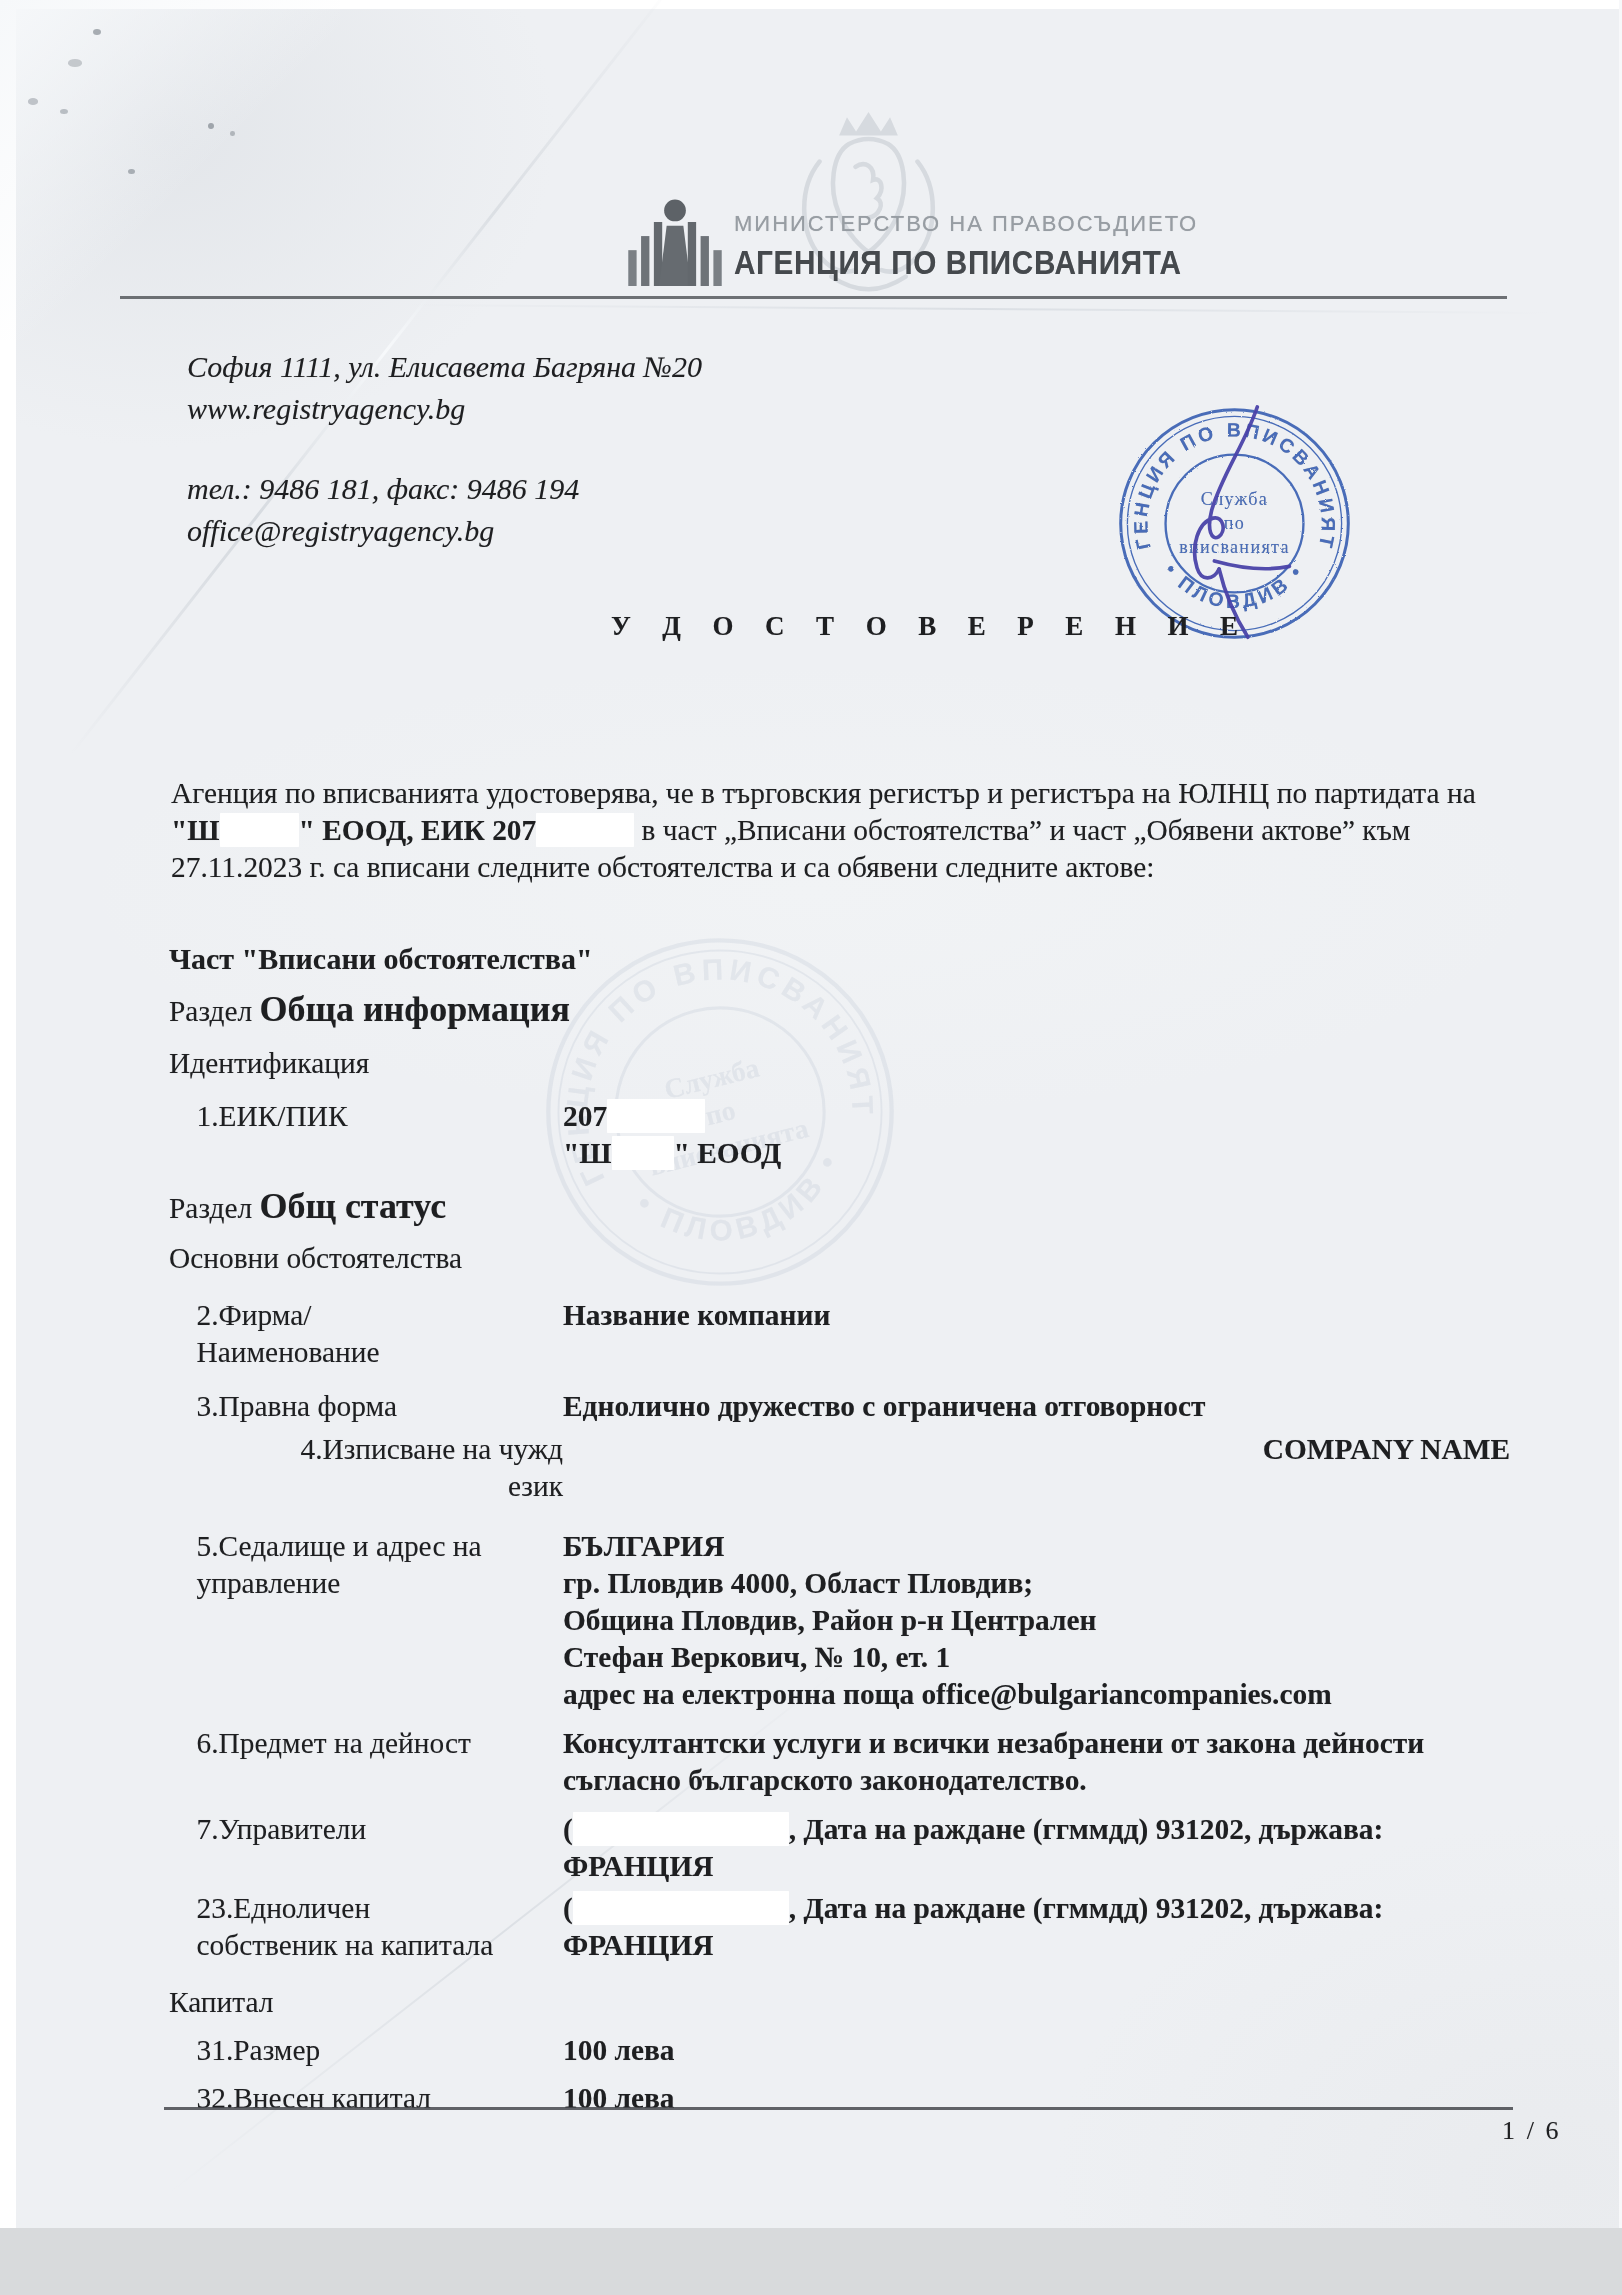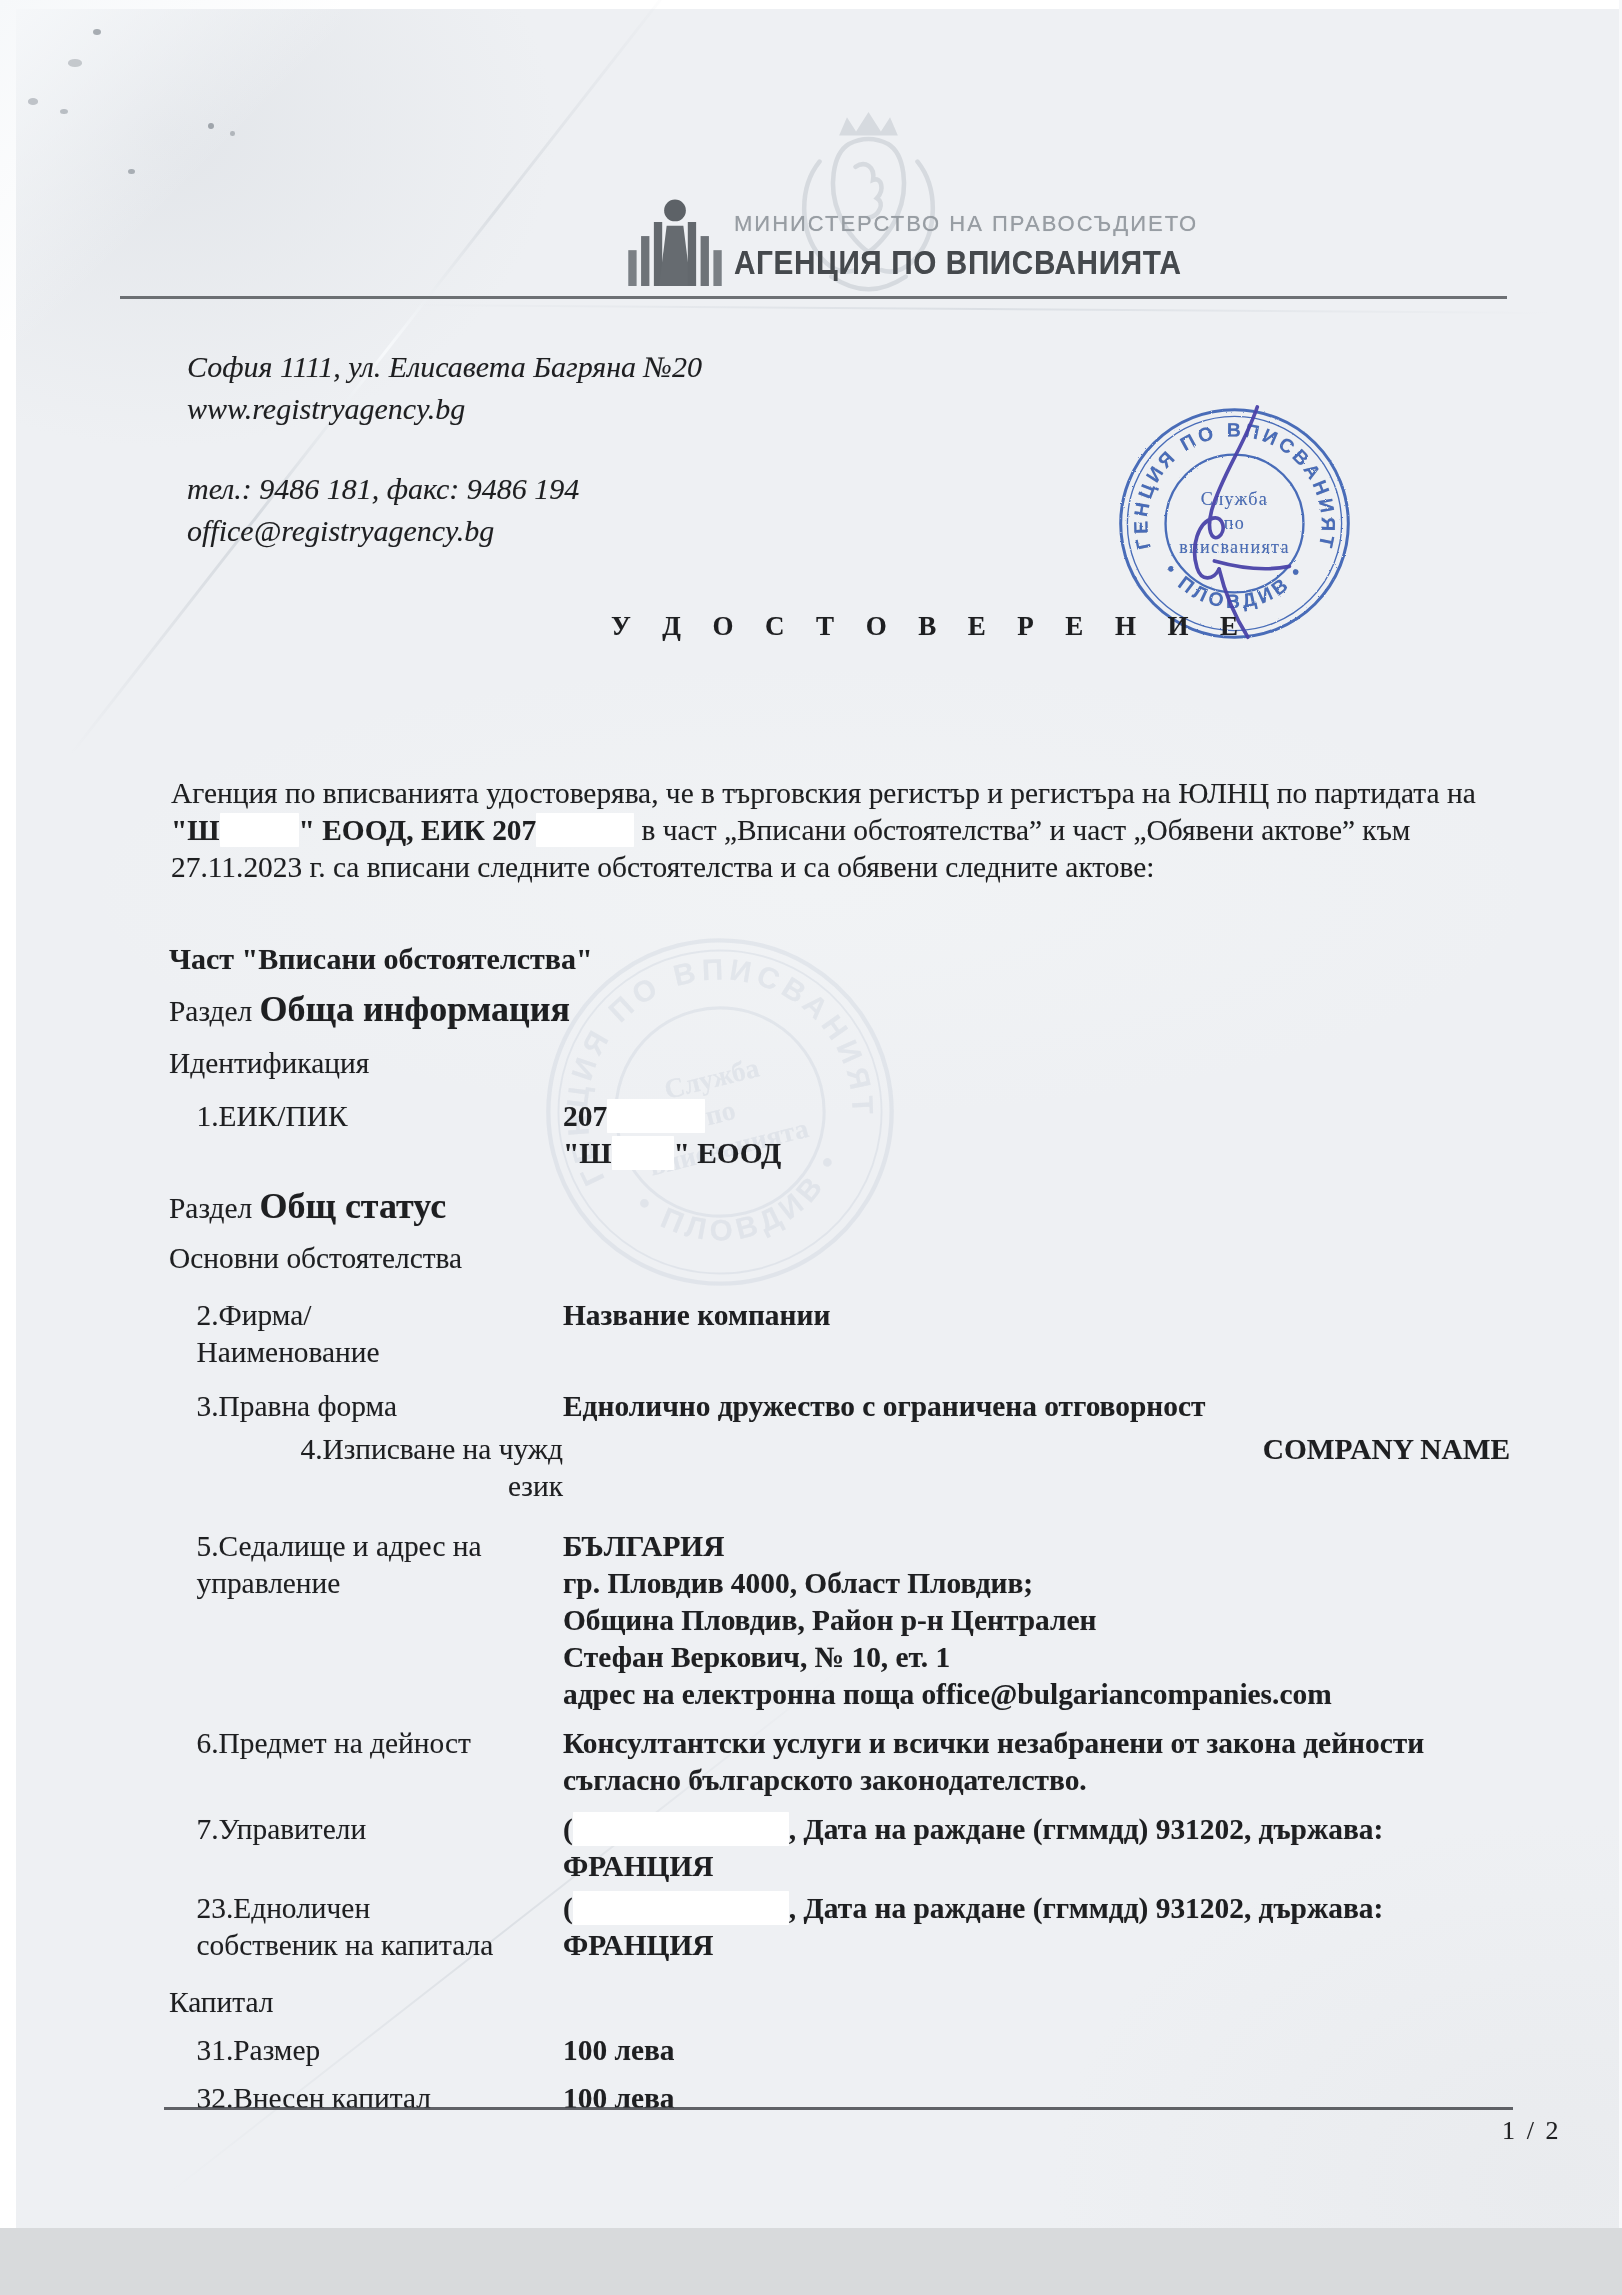--- a/index.html
+++ b/index.html
@@ -282,20 +282,20 @@
         <div class="row-label">
           <span class="lline">32.Внесен капитал</span>
         </div>
         <div class="row-value">
           <div class="vline"><span>100 лева</span></div>
         </div>
       </div>
     </div>
 
   <div class="hr2"></div>
-  <div class="page-num">1 / 2</div>
+  <div class="page-num">1 / 6</div>
 
   <div class="wm">
     <span class="dark">EKOGEA.</span><span class="green">ORG</span>
   </div>
 
 </div>
 
 
 </body></html>

